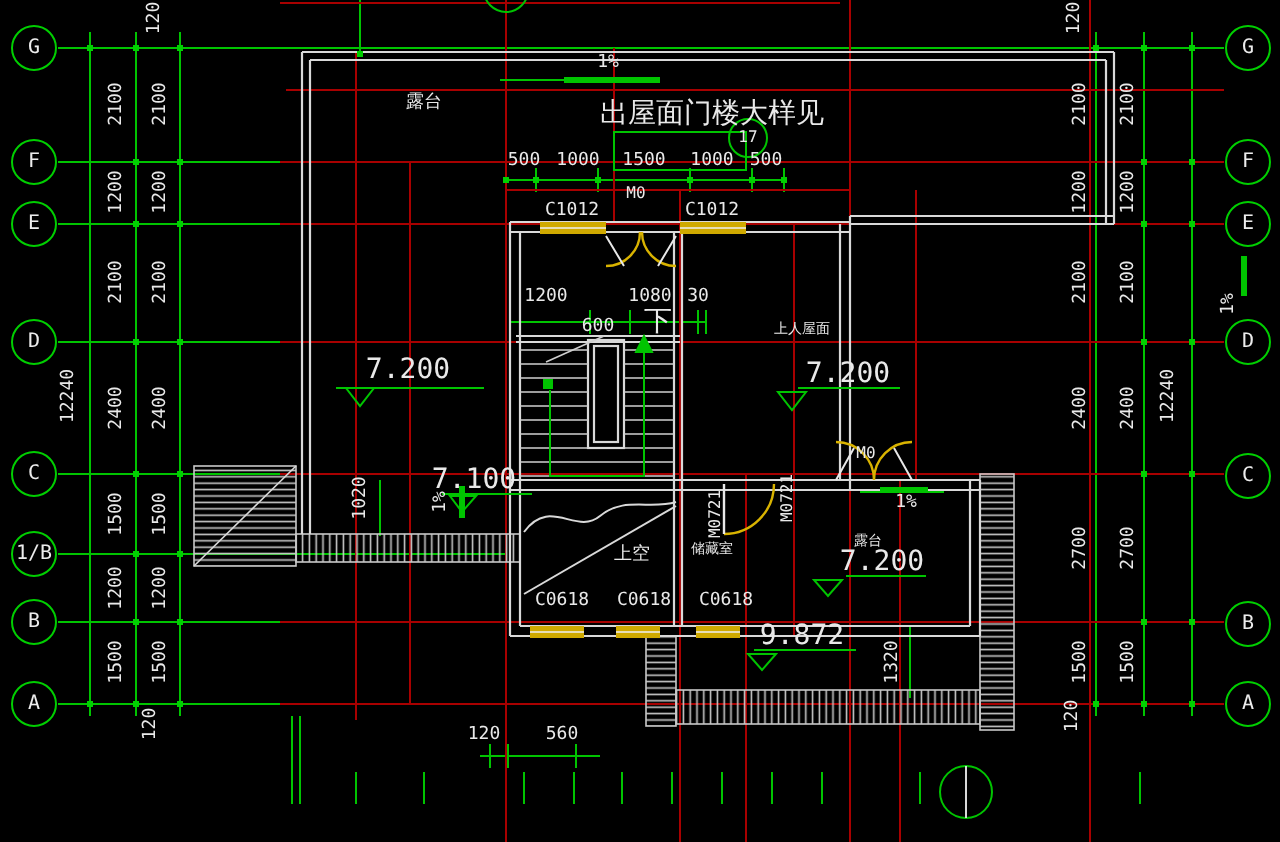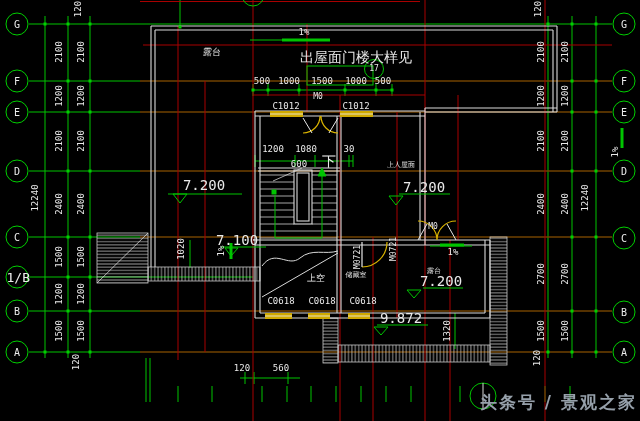--- a/index.html
+++ b/index.html
@@ -7,21 +7,21 @@
           font-family:"DejaVu Sans Mono","Liberation Mono",monospace;}
   #canvas svg{position:absolute;left:0;top:0;}
   .t{position:absolute;color:#e9e9e9;font-size:9px;line-height:1;white-space:nowrap;
      transform:translate(-50%,-50%);z-index:5;}
   .tv{position:absolute;color:#e9e9e9;font-size:9px;line-height:1;white-space:nowrap;
      transform:translate(-50%,-50%) rotate(-90deg);z-index:5;}
   .s8{font-size:8px;} .s7{font-size:7px;} .s10{font-size:14px;}
   .bub{position:absolute;width:21px;height:21px;border:1.4px solid #00cf00;border-radius:50%;
        color:#ececec;font-size:10px;line-height:21px;text-align:center;
        transform:translate(-50%,-50%);z-index:6;background:#000;}
-  .bsm{font-size:13px;}
+  .bsm{font-size:10px;}
   .wm{position:absolute;right:3px;top:391px;color:#96a0aa;font-size:17px;font-weight:bold;
       letter-spacing:2px;z-index:7;font-family:"DejaVu Sans","Liberation Sans",sans-serif;}
 </style>
 </head>
 <body>
 
 <div id="canvas">
 
 <svg width="640" height="421" viewBox="0 0 640 421">
   <defs>
@@ -230,21 +230,21 @@
 <div class="tv" style="left:585px;top:198px">12240</div>
 
 <div class="t" style="left:262px;top:81px">500</div>
 <div class="t" style="left:289px;top:81px">1000</div>
 <div class="t" style="left:322px;top:81px">1500</div>
 <div class="t" style="left:356px;top:81px">1000</div>
 <div class="t" style="left:383px;top:81px">500</div>
 
 <div class="t" style="left:273px;top:149px">1200</div>
 <div class="t" style="left:299px;top:164px">600</div>
-<div class="t" style="left:306px;top:149px">1080</div>
+<div class="t" style="left:325px;top:149px">1080</div>
 <div class="t" style="left:349px;top:149px">30</div>
 
 <div class="t" style="left:242px;top:368px">120</div>
 <div class="t" style="left:281px;top:368px">560</div>
 <div class="tv" style="left:181px;top:249px">1020</div>
 <div class="tv" style="left:447px;top:331px">1320</div>
 
 <div class="t s8" style="left:318px;top:97px">M0</div>
 <div class="t" style="left:286px;top:106px">C1012</div>
 <div class="t" style="left:356px;top:106px">C1012</div>
@@ -269,15 +269,14 @@
 <div class="t" style="left:212px;top:52px">露台</div>
 <div class="t s7" style="left:401px;top:165px">上人屋面</div>
 <div class="t" style="left:316px;top:278px">上空</div>
 <div class="t s7" style="left:356px;top:275px">储藏室</div>
 <div class="t s7" style="left:434px;top:271px">露台</div>
 
 <div class="t s10" style="left:356px;top:57px">出屋面门楼大样见</div>
 <div class="t s8" style="left:374px;top:69px">17</div>
 <div class="t s10" style="left:329px;top:161px">下</div>
 
-<div class="wm">头条号 / 景观之家</div>
 
 </div>
 
 </body></html>

